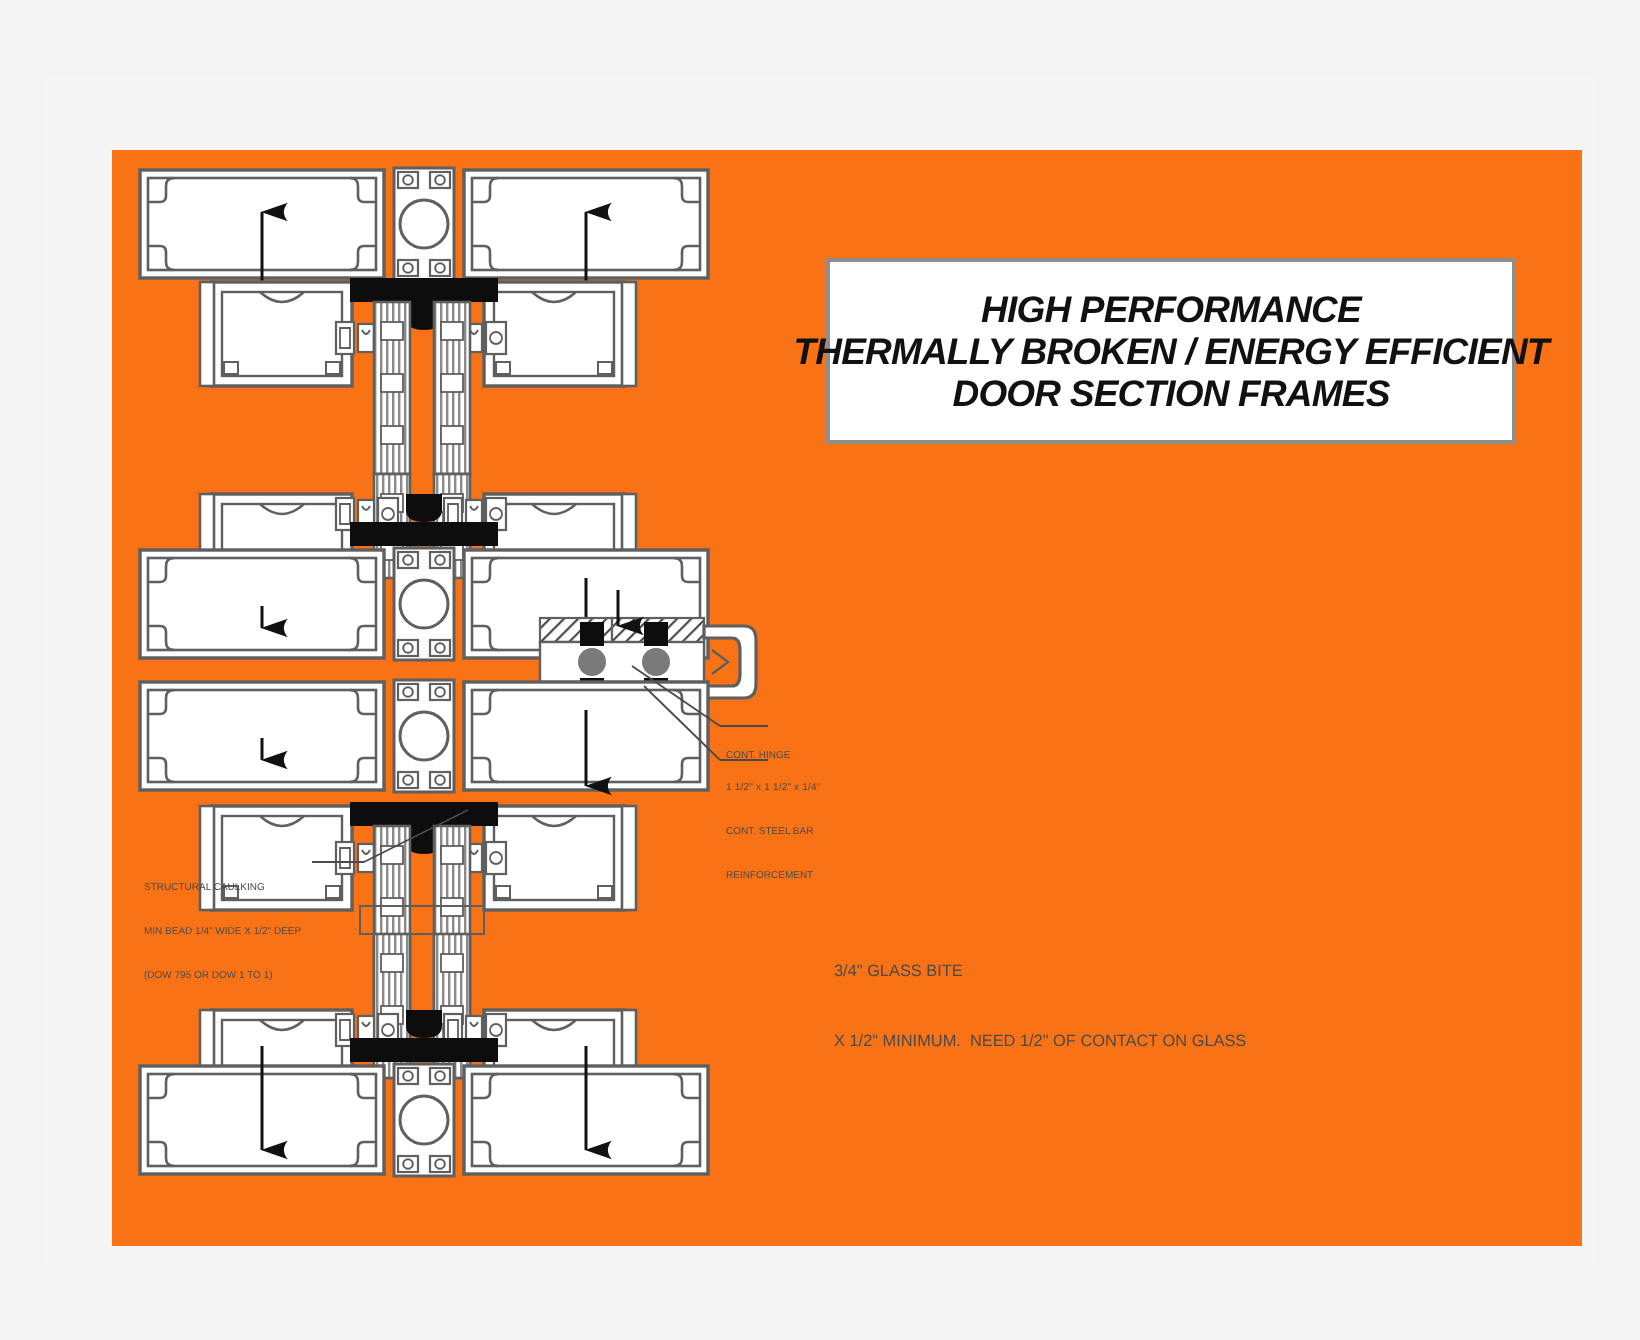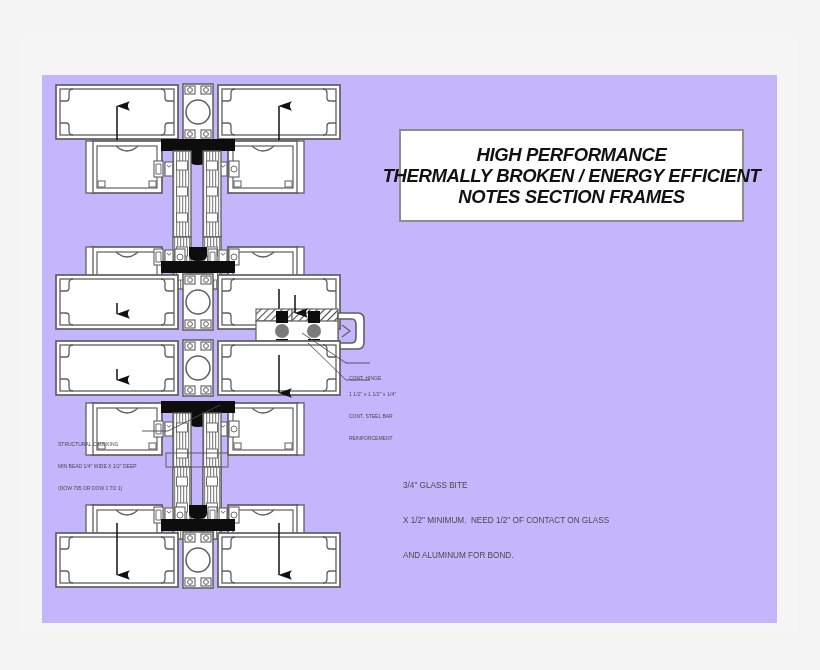--- a/index.html
+++ b/index.html
@@ -5,21 +5,21 @@
   html,body{margin:0;padding:0;}
   body{
     width:820px;height:670px;overflow:hidden;
     background:#f4f4f4;
     font-family:"Liberation Sans",sans-serif;
   }
   #root{position:relative;width:820px;height:670px;}
 
   
   .mat{position:absolute;left:22px;top:38px;width:776px;height:595px;background:#f5f5f5;}
-  .sheet{position:absolute;left:42px;top:75px;width:735px;height:548px;background:#c4b5fd;}
+  .sheet{position:absolute;left:56px;top:75px;width:735px;height:548px;background:#f97316;}
 
   .stage{position:absolute;left:0;top:0;width:735px;height:548px;}
   .stage svg{display:block;}
 
   
   .titlebox{
     position:absolute;left:357px;top:54px;width:345px;height:93px;
     background:#fff;border:2px solid #8d8d8d;
     box-sizing:border-box;
     display:flex;flex-direction:column;align-items:center;justify-content:center;
@@ -281,27 +281,26 @@
 
           <path d="M126 356 L178 330"></path>
           <line x1="100" y1="356" x2="126" y2="356"></line>
         </g>
       </svg>
     </div>
 
     <div class="titlebox">
       <div class="tline t1">HIGH PERFORMANCE</div>
       <div class="tline t2">THERMALLY BROKEN / ENERGY EFFICIENT</div>
-      <div class="tline t3">NOTES SECTION FRAMES</div>
+      <div class="tline t3">DOOR SECTION FRAMES</div>
     </div>
 
     <div class="notes">
       <div>3/4" GLASS BITE</div>
       <div>X 1/2" MINIMUM.  NEED 1/2" OF CONTACT ON GLASS</div>
-      <div>AND ALUMINUM FOR BOND.</div>
       <span class="gap"></span>
       
       
       
       
       
       
     </div>
 
     <div class="anno anno-hinge">

